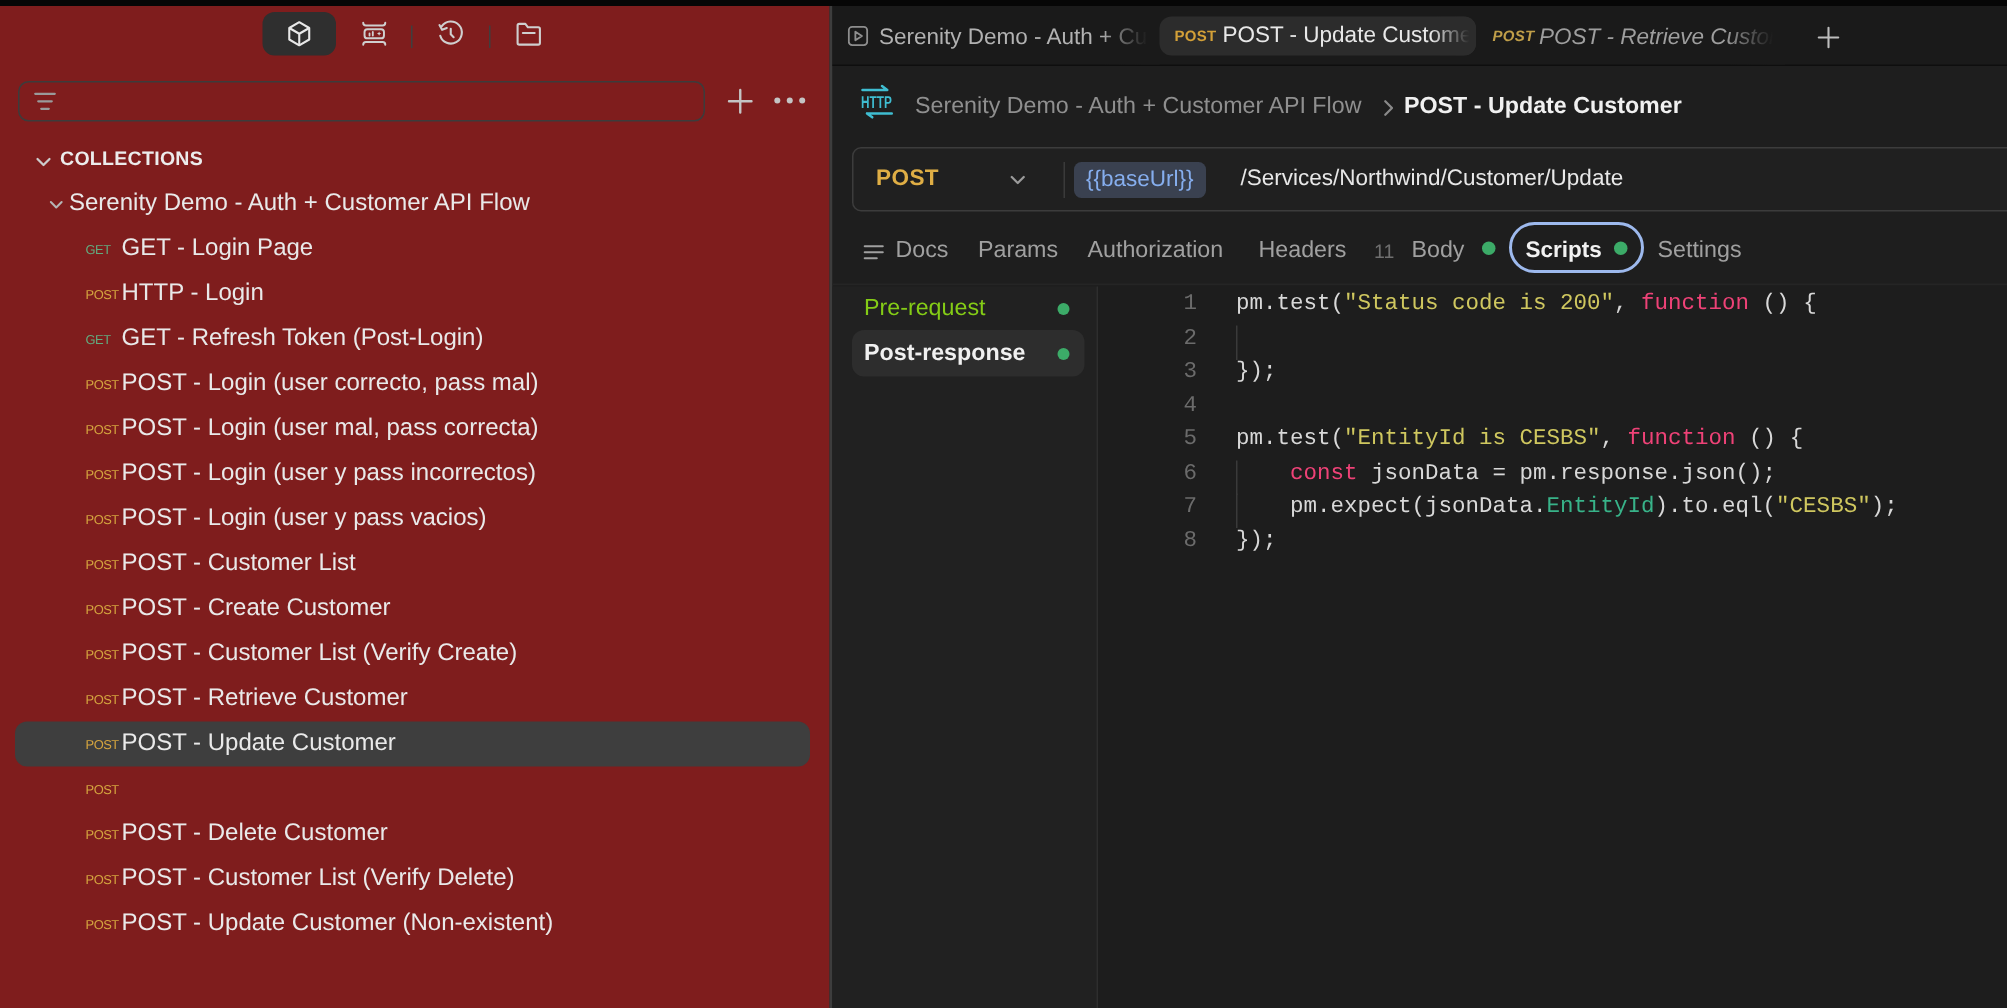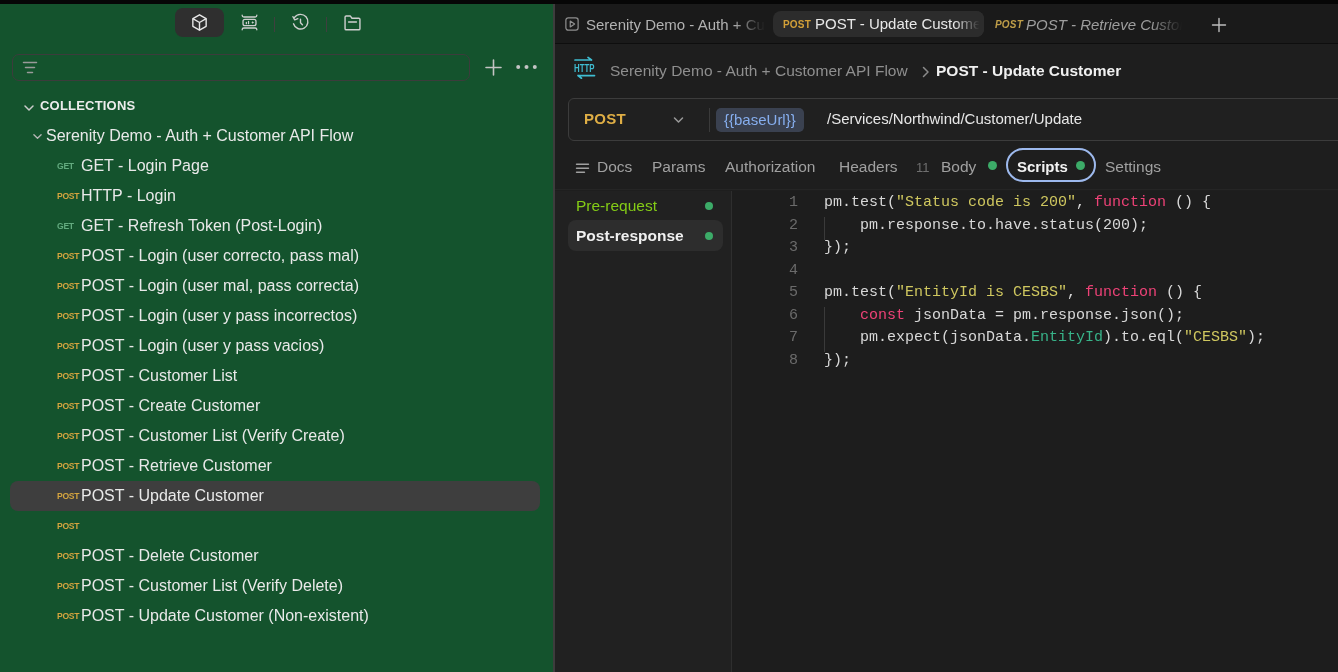--- a/index.html
+++ b/index.html
@@ -3,34 +3,34 @@
 <meta charset="utf-8">
 <style>
   * { margin:0; padding:0; box-sizing:border-box; }
   html,body { width:1338px; height:672px; overflow:hidden; background:#1e1e1e;
     font-family:"Liberation Sans", sans-serif; }
   #app { position:relative; width:1338px; height:672px; background:#1e1e1e; }
   .abs { position:absolute; }
   #topstrip { left:0; top:0; width:1338px; height:4px; background:#060606; }
 
   
-  #sidebar { left:0; top:4px; width:553px; height:668px; background:#14532d; }
+  #sidebar { left:0; top:4px; width:553px; height:668px; background:#7f1d1d; }
   #divider { left:553px; top:4px; width:2px; height:668px; background:#3d3d3d; }
   #cubebtn { left:175px; top:4px; width:49px; height:29px; background:#2f2f2f; border-radius:8px; }
   .vsep { position:absolute; width:1px; top:13px; height:15px; background:#3f3f3f; }
 
   
   #filterbox { left:12px; top:50px; width:458px; height:27px; border:1px solid #3c3c3c; border-radius:7px; }
 
   
   #colhdr { left:40px; top:94px; font-size:13px; font-weight:bold; color:#ececec; letter-spacing:.2px; }
 
   .row { position:absolute; left:0; width:553px; height:30px; }
   .rowname { position:absolute; top:0; line-height:30px; font-size:16px; color:#e9e9e9; white-space:nowrap; }
-  .badge { position:absolute; left:57px; top:0; line-height:31px; font-size:8.6px; font-weight:bold; letter-spacing:-0.3px; }
+  .badge { position:absolute; left:57px; top:0; line-height:31px; font-size:8.6px; font-weight:normal; letter-spacing:-0.3px; }
   .get { color:#63ab7f; }
   .post { color:#d4a43f; }
   .selpill { position:absolute; left:10px; top:0px; width:530px; height:30px; background:#3e3e3e; border-radius:8px; }
 
   
   #main { left:555px; top:4px; width:783px; height:668px; background:#1e1e1e; }
   #tabsbar { position:absolute; left:0; top:0; width:783px; height:40px; background:#1a1a1a; border-bottom:1px solid #0e0e0e; }
   #activetab { position:absolute; left:218px; top:7px; width:211px; height:26px; background:#2c2c2c; border-radius:8px; overflow:hidden; }
   .tabmethod { font-size:10px; font-weight:bold; color:#d3a038; letter-spacing:.2px; }
   .fade1 { position:absolute; top:0; height:100%; width:40px; }
@@ -249,21 +249,21 @@
       <div id="scr-side">
         <span class="abs" style="left:21px;top:6px;font-size:15.5px;color:#84cc16">Pre-request</span>
         <div class="dotg abs" style="left:150px;top:11px;width:8px;height:8px"></div>
         <div class="abs" style="left:13px;top:29px;width:155px;height:31px;background:#2d2d2d;border-radius:8px"></div>
         <span class="abs" style="left:21px;top:36px;font-size:15.5px;font-weight:bold;color:#f0f0f0">Post-response</span>
         <div class="dotg abs" style="left:150px;top:41px;width:8px;height:8px"></div>
       </div>
       <div id="scr-div"></div>
       <div id="editor">
         <div class="codeline" style="top:3px"><span class="lno">1</span><span class="ctext">pm.test(<span class="str">"Status code is 200"</span>, <span class="kw">function</span> () {</span></div>
-        <div class="codeline" style="top:25.5px"><span class="iguide"></span><span class="lno">2</span><span class="ctext">    pm.response.to.have.status(200);</span></div>
+        <div class="codeline" style="top:25.5px"><span class="iguide"></span><span class="lno">2</span></div>
         <div class="codeline" style="top:48px"><span class="lno">3</span><span class="ctext">});</span></div>
         <div class="codeline" style="top:70.5px"><span class="lno">4</span></div>
         <div class="codeline" style="top:93px"><span class="lno">5</span><span class="ctext">pm.test(<span class="str">"EntityId is CESBS"</span>, <span class="kw">function</span> () {</span></div>
         <div class="codeline" style="top:115.5px"><span class="iguide"></span><span class="lno">6</span><span class="ctext">    <span class="kw">const</span> jsonData = pm.response.json();</span></div>
         <div class="codeline" style="top:138px"><span class="iguide"></span><span class="lno">7</span><span class="ctext">    pm.expect(jsonData.<span class="teal">EntityId</span>).to.eql(<span class="str">"CESBS"</span>);</span></div>
         <div class="codeline" style="top:160.5px"><span class="lno">8</span><span class="ctext">});</span></div>
       </div>
     </div>
   </div>
 </div>

